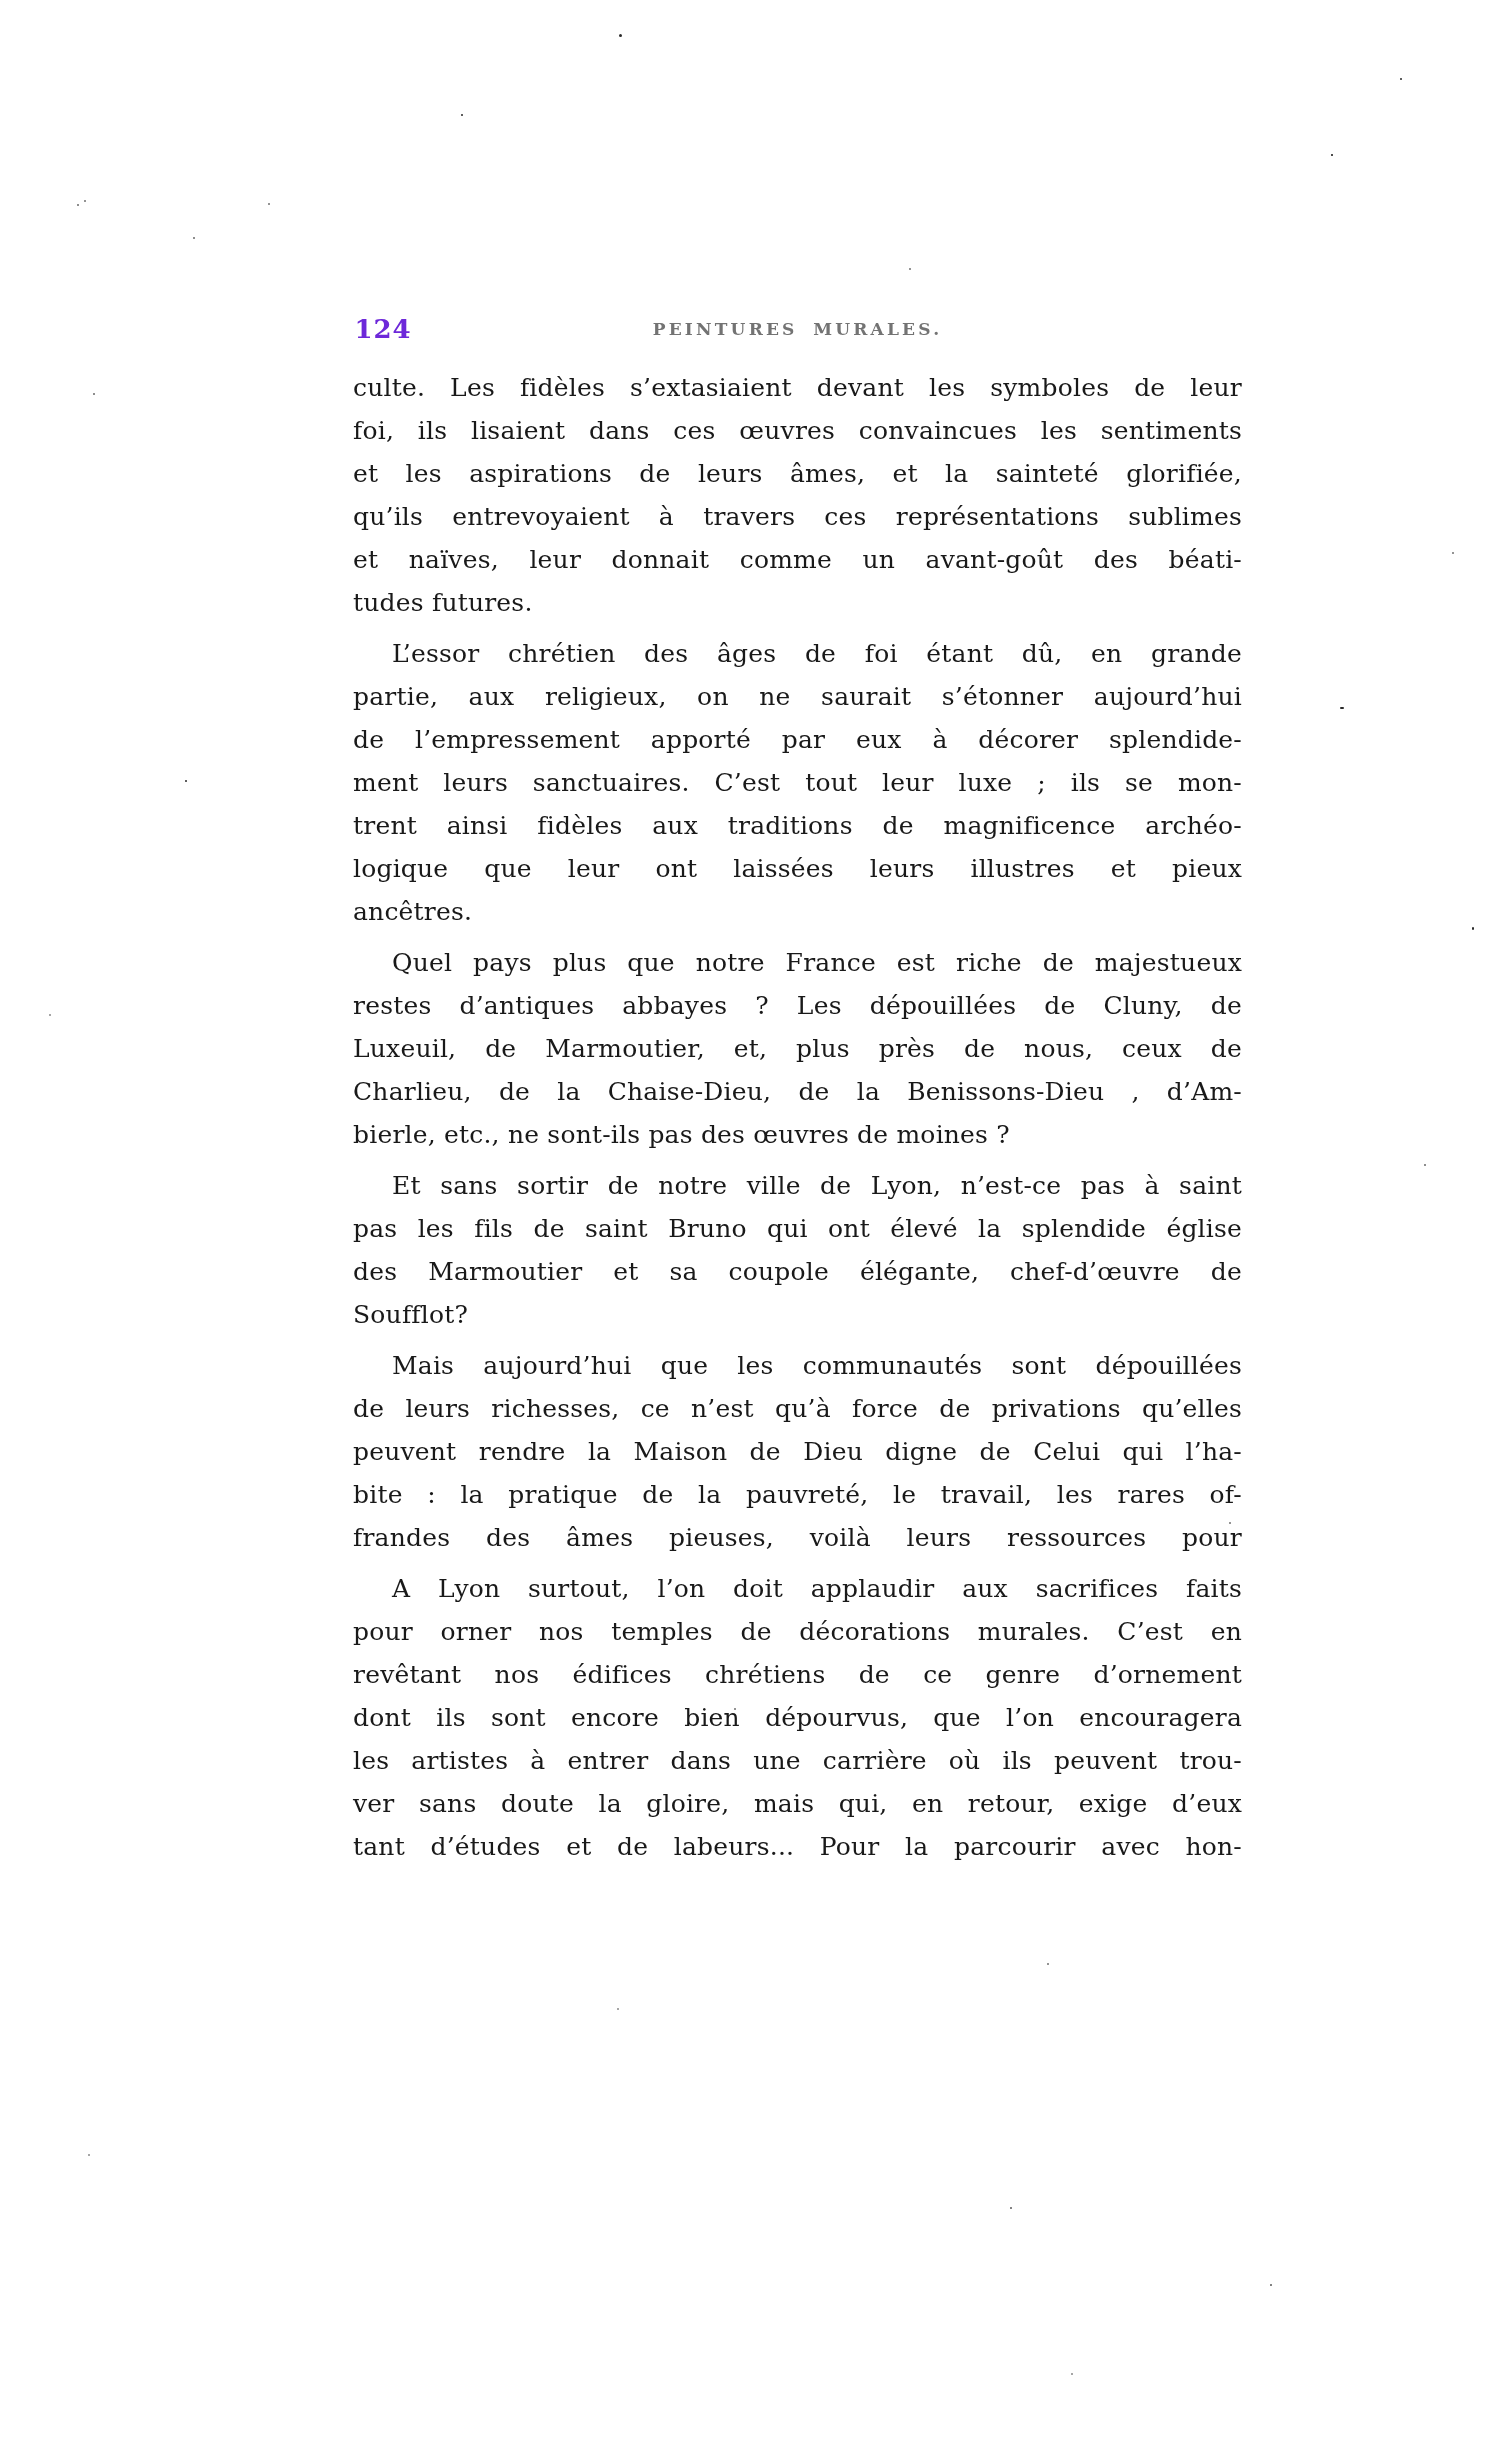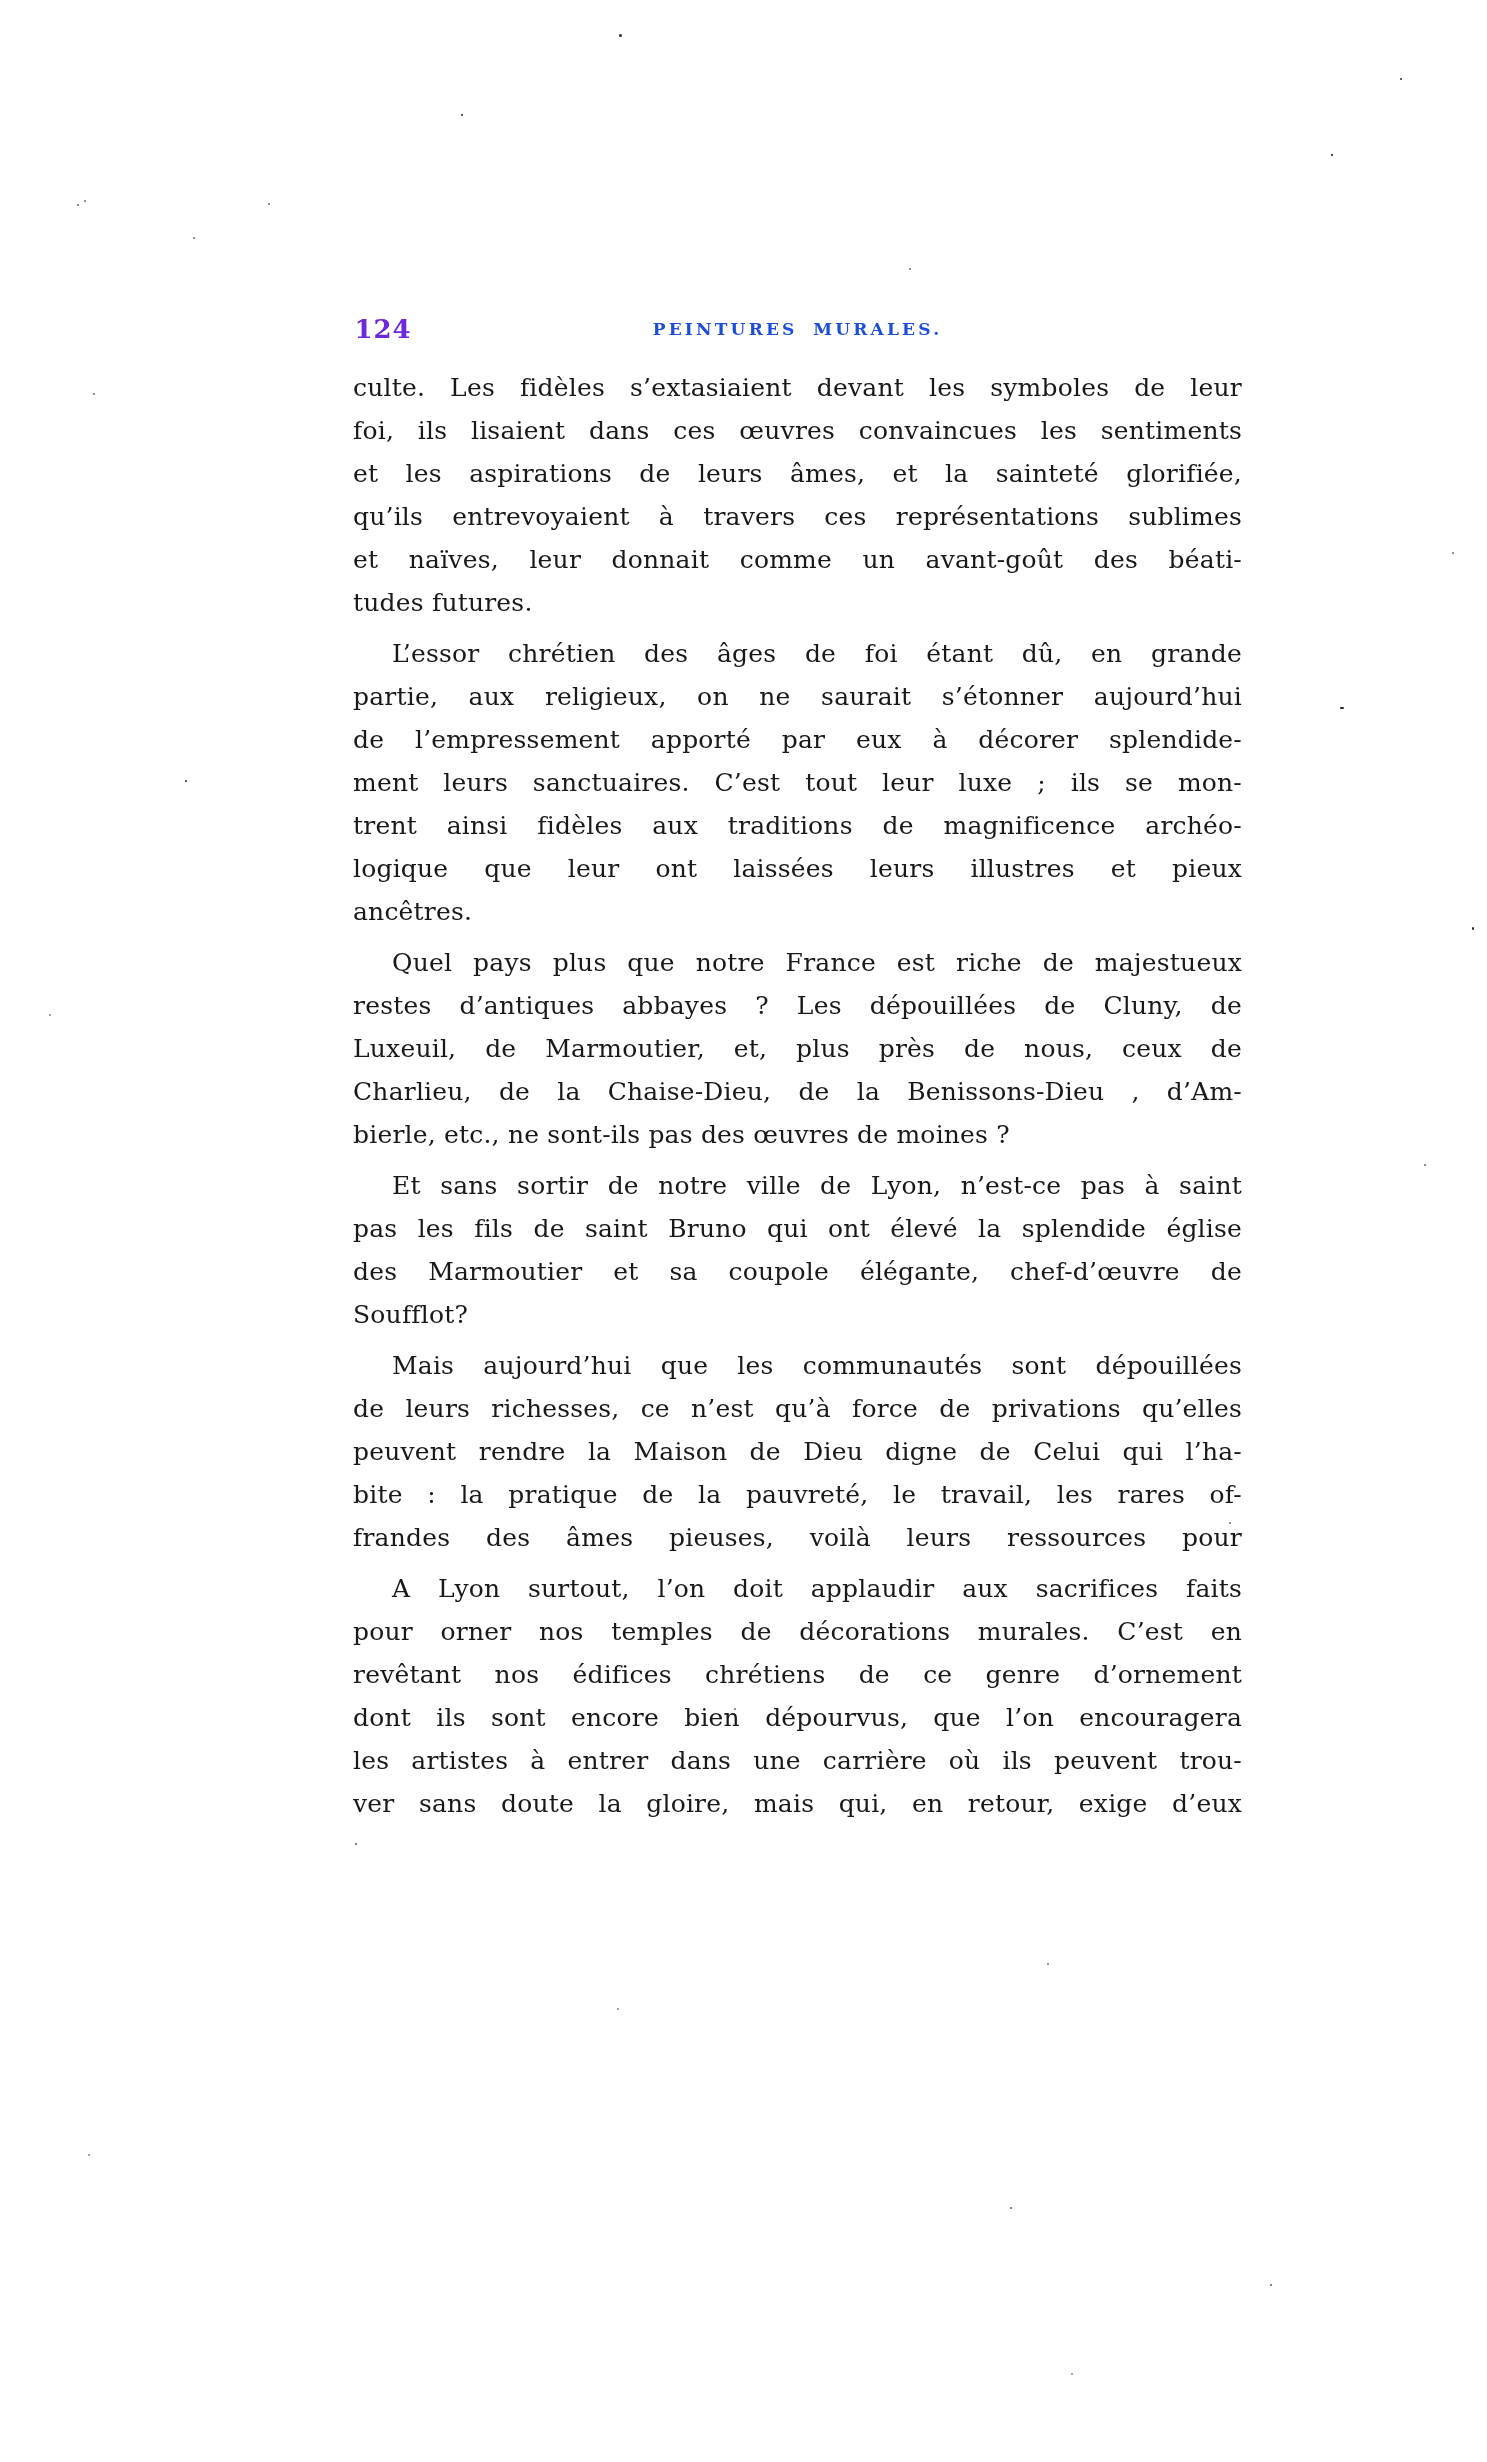--- a/index.html
+++ b/index.html
@@ -35,21 +35,21 @@
   .header-title {
     position: absolute;
     left: 0;
     top: 6.5px;
     width: 100%;
     text-align: center;
     font-size: 17px;
     font-weight: 700;
     letter-spacing: 3.2px;
     word-spacing: 6.5px;
-    color: #1d4ed8;
+    color: #737373;
   }
   .text-block {
     position: absolute;
     left: 353px;
     top: 366px;
     width: 889px;
     font-size: 25px;
     line-height: 43px;
     letter-spacing: 0.2px;
   }
@@ -106,20 +106,21 @@
       <div class="line">de leurs richesses, ce n’est qu’à force de privations qu’elles</div>
       <div class="line">peuvent rendre la Maison de Dieu digne de Celui qui l’ha-</div>
       <div class="line">bite : la pratique de la pauvreté, le travail, les rares of-</div>
       <div class="line">frandes des âmes pieuses, voilà leurs ressources pour</div>
       <div class="line indent">A Lyon surtout, l’on doit applaudir aux sacrifices faits</div>
       <div class="line">pour orner nos temples de décorations murales. C’est en</div>
       <div class="line">revêtant nos édifices chrétiens de ce genre d’ornement</div>
       <div class="line">dont ils sont encore bien dépourvus, que l’on encouragera</div>
       <div class="line">les artistes à entrer dans une carrière où ils peuvent trou-</div>
       <div class="line">ver sans doute la gloire, mais qui, en retour, exige d’eux</div>
+      <div class="line">tant d’études et de labeurs... Pour la parcourir avec hon-</div>
     </div>
 
   <i class="speck" style="left:619px;top:34px;width:3.2px;height:3.2px;"></i>
   <i class="speck" style="left:1400px;top:78px;width:2.4px;height:2.4px;"></i>
   <i class="speck" style="left:461px;top:114px;width:2.4px;height:2.4px;"></i>
   <i class="speck" style="left:77px;top:204px;width:2.4px;height:2.4px;opacity:.7;"></i>
   <i class="speck" style="left:84px;top:200px;width:1.6px;height:1.6px;opacity:.6;"></i>
   <i class="speck" style="left:1331px;top:154px;width:1.6px;height:1.6px;"></i>
   <i class="speck" style="left:268px;top:203px;width:1.6px;height:1.6px;opacity:.6;"></i>
   <i class="speck" style="left:193px;top:237px;width:2.4px;height:2.4px;opacity:.7;"></i>

